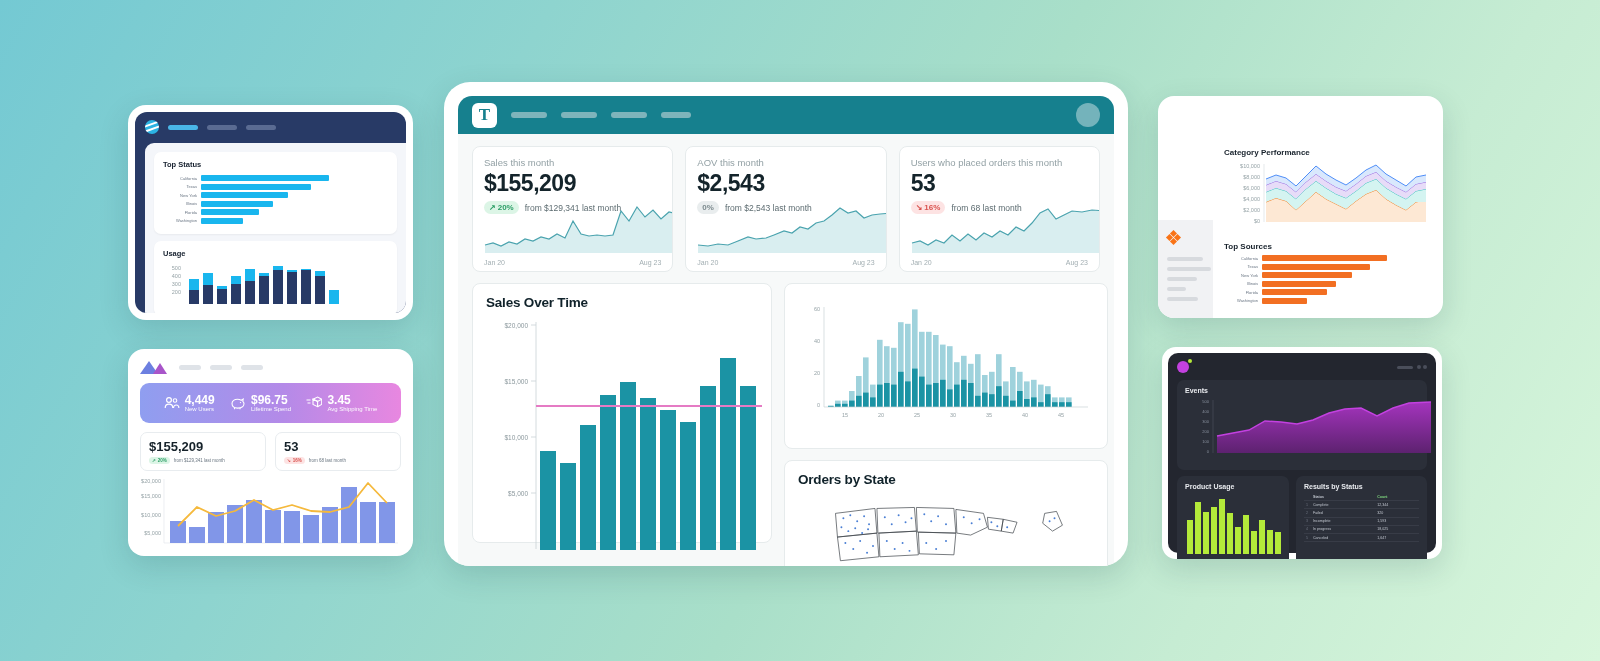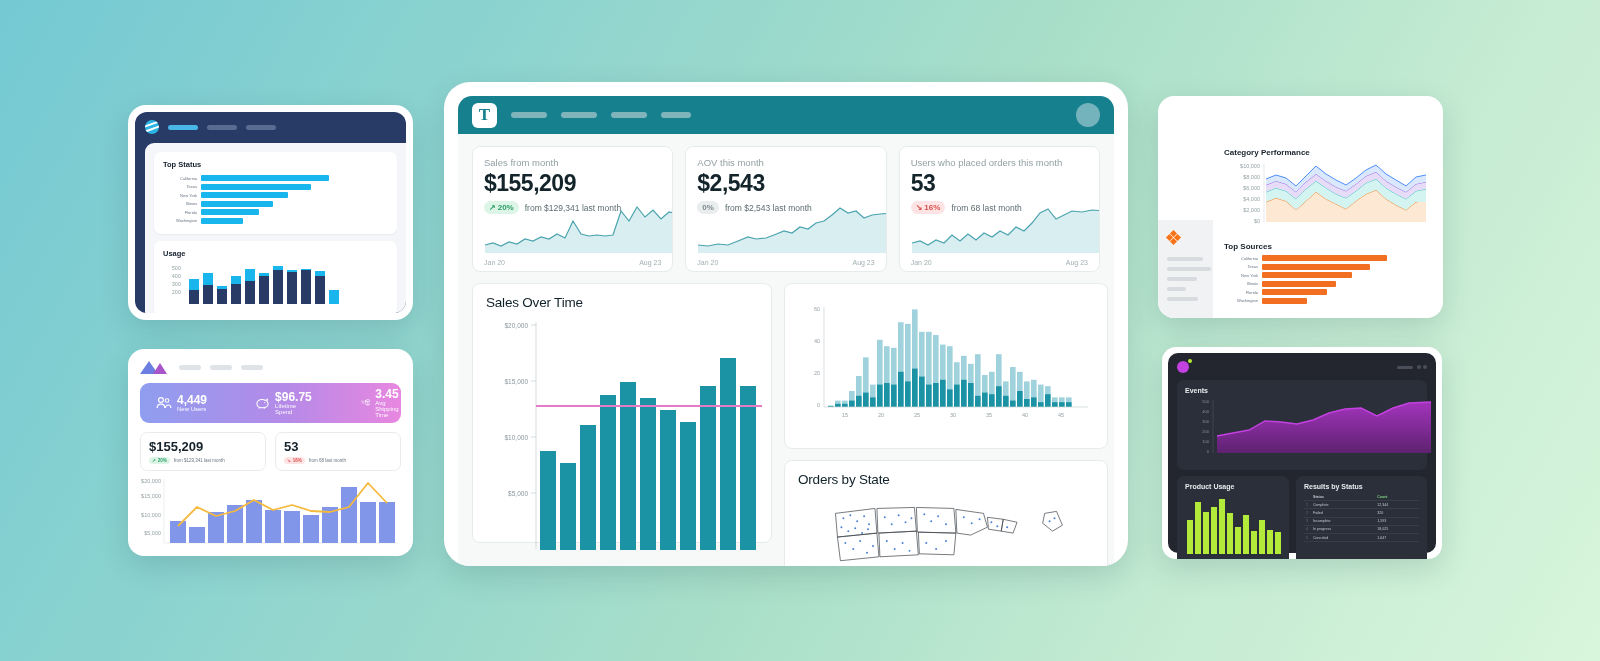--- a/index.html
+++ b/index.html
@@ -35,21 +35,21 @@
   .badge { font-size:8px; font-weight:700; padding:2px 5px; border-radius:9px; display:inline-flex; gap:2px; align-items:center;}
   .badge.up { background:#dcf5e6; color:#2c9e66; }
   .badge.flat { background:#e9edee; color:#7c8a8e; }
   .badge.down { background:#fde3e3; color:#d9534f; }
   .kpi-sub { font-size:8.5px; color:#5d6c71; }
   .spark { position:absolute; left:10px; right:10px; bottom:18px; height:52px; }
   .spark-axis { position:absolute; left:11px; right:11px; bottom:5px;
                 display:flex; justify-content:space-between; font-size:7px; color:#a3afb3; }
   .chart-row { display:flex; gap:12px; margin-top:11px; }
   .panel { background:#fff; border:1px solid #e6ebec; border-radius:8px; padding:11px 13px; }
-  .panel-title { font-size:13.5px; font-weight:400; color:#10222a; letter-spacing:-.2px; }
+  .panel-title { font-size:13.5px; font-weight:700; color:#10222a; letter-spacing:-.2px; }
   #sales-over-time { width:300px; height:260px; }
   #right-col { display:flex; flex-direction:column; gap:11px; width:auto; flex:1; }
   #demographic { height:166px; }
   #orders-by-state { height:140px; }
   .axis-lbl { font-size:5.5px; fill:#96a3a7; font-family:"Liberation Sans",sans-serif; }
   .axis-lbl2 { font-size:6.5px; fill:#8b989d; font-family:"Liberation Sans",sans-serif; }
 
   
   #tablet-top-left { left:128px; top:105px; width:285px; height:215px; border-radius:18px; padding:7px; }
   .tab-screen { width:100%; height:100%; background:#283a66; border-radius:12px; overflow:hidden; padding:8px 0 0 10px; }
@@ -65,21 +65,21 @@
   .hbar-row { display:flex; align-items:center; gap:4px; margin-bottom:2.5px; }
   .hbar-name { font-size:4px; color:#6a7684; width:34px; text-align:right; }
   .hbar { height:6px; background:#19b6ee; border-radius:1px; }
 
   
   #card-bottom-left { left:128px; top:349px; width:285px; height:207px; border-radius:16px; padding:11px 12px; }
   .bl-top { display:flex; align-items:center; gap:9px; margin-bottom:9px; }
   .bl-pill { height:5px; width:22px; border-radius:3px; background:#dfe3e8; }
   .banner { background:linear-gradient(90deg,#8f9ef0 0%,#b48ae8 55%,#e887e0 100%);
             border-radius:9px; height:40px; display:flex; align-items:center;
-            justify-content:space-around; color:#fff; padding:0 16px;gap:48px; }
+            justify-content:space-around; color:#fff; padding:0 16px; }
   .bstat { display:flex; align-items:center; gap:5px; }
   .bstat-num { font-size:12px; font-weight:700; line-height:1.05; }
   .bstat-lbl { font-size:6px; opacity:.95; }
   .bl-kpis { display:flex; gap:9px; margin-top:9px; }
   .bl-kpi { flex:1; border:1px solid #e8ecef; border-radius:7px; padding:6px 8px; }
   .bl-kpi-val { font-size:13px; font-weight:700; color:#16222a; }
   .bl-kpi-row { display:flex; align-items:center; gap:4px; margin-top:3px; }
   .bl-kpi-sub { font-size:4.5px; color:#6a7680; }
   .badge.sm { font-size:4.5px; padding:1px 3px; border-radius:6px; }
 
@@ -286,21 +286,21 @@
         <div class="md-navpill"></div>
         <div class="md-navpill"></div>
         <div class="md-navpill" style="width:30px"></div>
         <div class="md-avatar"></div>
       </div>
 
       <div class="md-body">
         <div class="kpi-row">
 
           <div class="kpi-card">
-            <div class="kpi-label">Sales from month</div>
+            <div class="kpi-label">Sales this month</div>
             <div class="kpi-value">$155,209</div>
             <div class="kpi-delta">
               <span class="badge up">↗ <span>20%</span></span>
               <span class="kpi-sub">from $129,341 last month</span>
             </div>
             <svg class="spark" viewBox="0 0 200 52" preserveAspectRatio="none">
               <path d="M2,44 L10,42 L18,45 L26,41 L34,43 L42,38 L50,40 L58,36 L66,38 L74,33 L82,37 L90,20 L98,33 L106,35 L114,34 L122,35 L130,34 L138,10 L146,20 L154,6 L162,16 L170,9 L178,18 L186,11 L196,13 L196,52 L2,52 Z" fill="#d9eef0"></path>
               <path d="M2,44 L10,42 L18,45 L26,41 L34,43 L42,38 L50,40 L58,36 L66,38 L74,33 L82,37 L90,20 L98,33 L106,35 L114,34 L122,35 L130,34 L138,10 L146,20 L154,6 L162,16 L170,9 L178,18 L186,11 L196,13" fill="none" stroke="#4aa3ae" stroke-width="1.2"></path>
             </svg>
             <div class="spark-axis">

